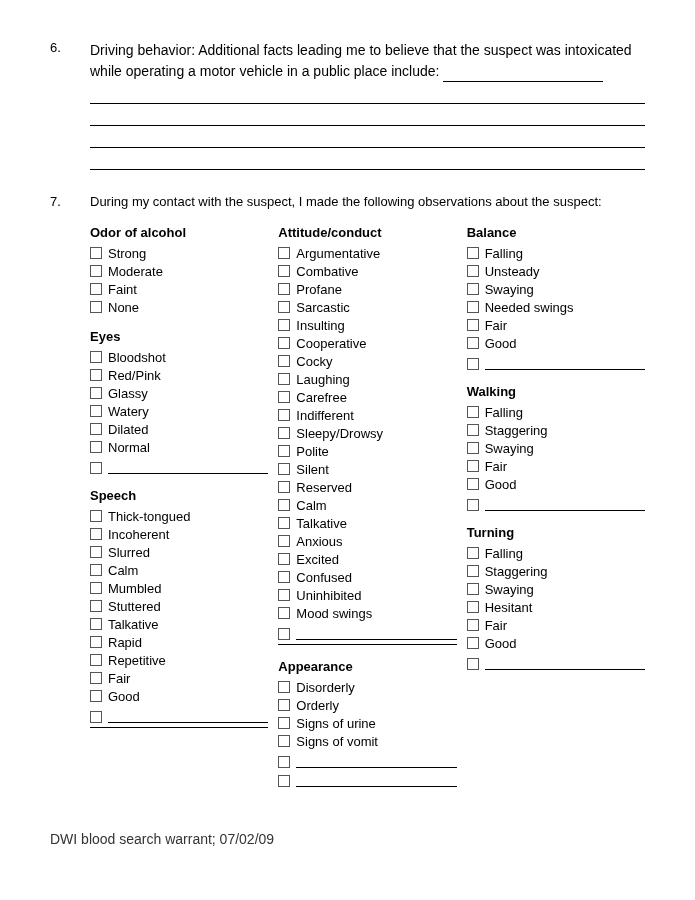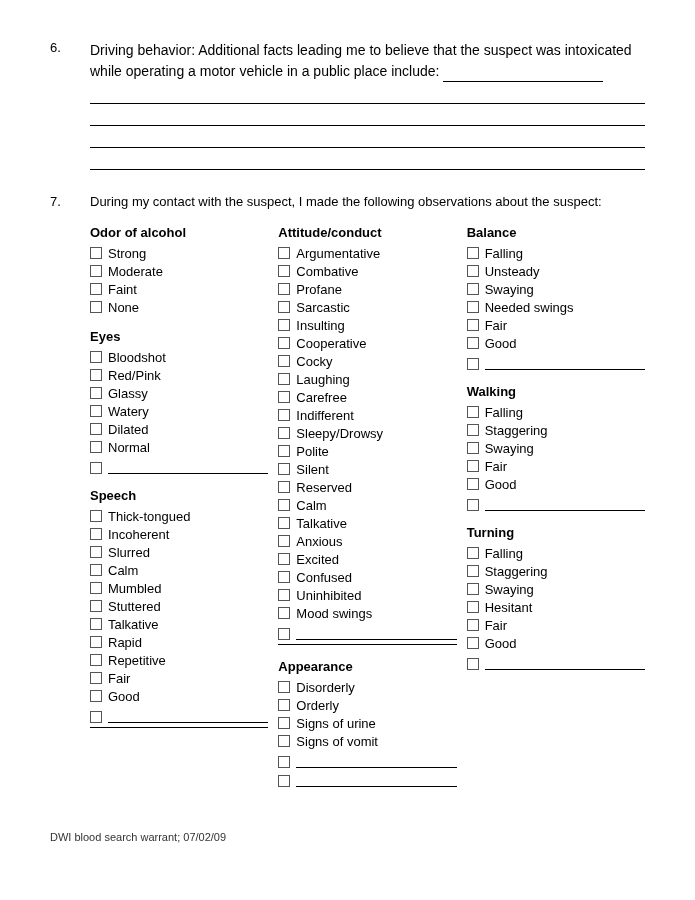--- a/index.html
+++ b/index.html
@@ -79,21 +79,21 @@
     .blank-item .blank-line2 {
       border-bottom: 1px solid #000;
       flex: 1;
       height: 16px;
     }
     .category-section {
       margin-bottom: 14px;
     }
     .footer {
       margin-top: 30px;
-      font-size: 11px;
+      font-size: 14px;
       color: #333;
     }
     .section7-intro {
       font-size: 13px;
       margin-bottom: 5px;
     }
   </style>
 </head>
 <body>
 

